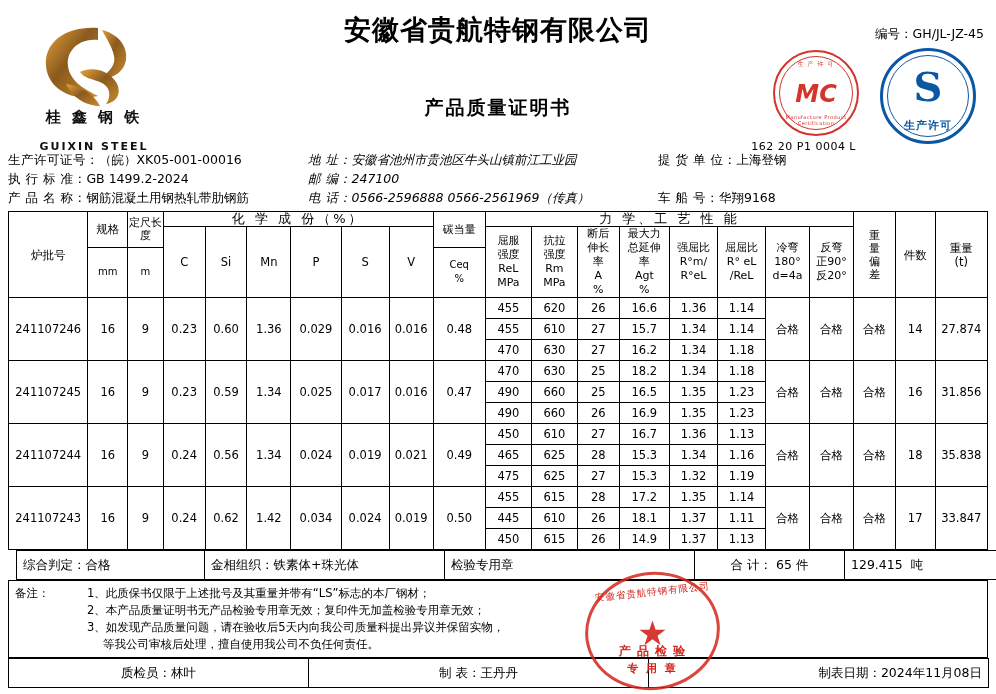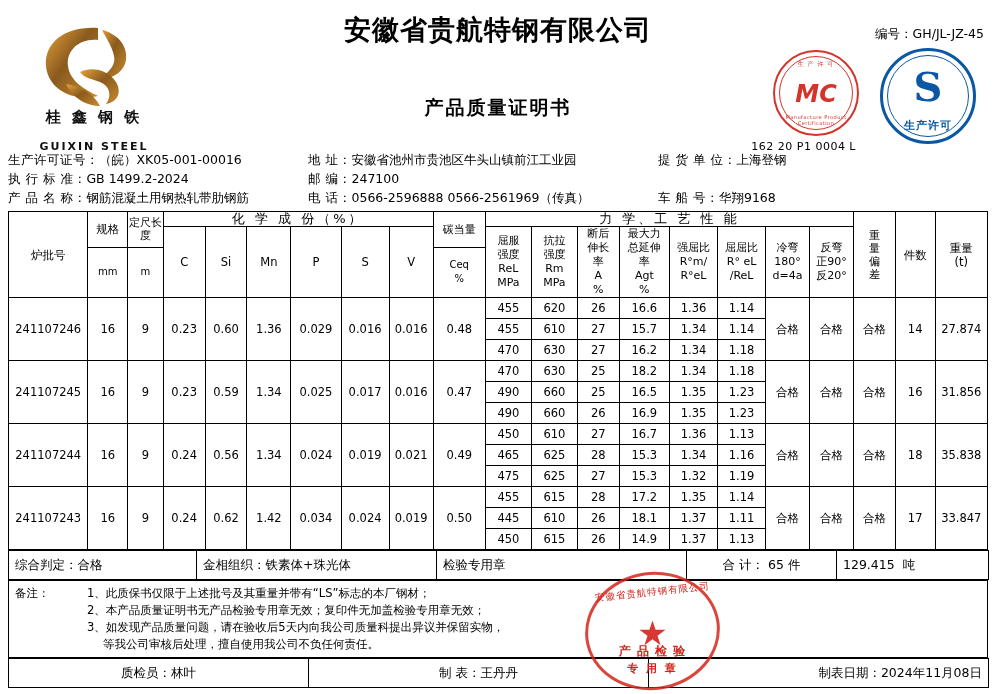--- a/index.html
+++ b/index.html
@@ -78,41 +78,41 @@
     position:absolute;left:0;right:0;bottom:8px;text-align:center;
     font-size:11px;font-weight:bold;color:#0b57a4;letter-spacing:1px;
   }
 
   
   .info{
     position:relative;margin:0 8px;font-size:12.5px;line-height:19px;
   }
   .info .row{display:flex;width:100%;}
   .info .c1{width:300px;}
-  .info .c2{width:350px;}
+  .info .c2{width:350px;font-style:italic;}
   .info .c3{width:320px;}
   .lbl{letter-spacing:.5px;}
   .val{}
 
   
   table.main{
     border-collapse:collapse;width:980px;margin:4px 8px 0 8px;
     font-size:11.5px;table-layout:fixed;
   }
   table.main th,table.main td{
     border:1px solid #000;text-align:center;vertical-align:middle;padding:0;
   }
   table.main th{font-weight:normal;line-height:14px;}
   .grp{font-size:13px;letter-spacing:3px;}
   .vhead{font-size:11px;line-height:13px;}
   .sub{font-size:10px;}
 
   
   .foot{
-    width:980px;margin:0 8px;border-collapse:collapse;font-size:12.5px;
+    width:980px;margin:0 16px;border-collapse:collapse;font-size:12.5px;
     table-layout:fixed;
   }
   .foot td{border:1px solid #000;padding:3px 6px;height:22px;}
   .notes{
     width:980px;margin:0 8px;border-collapse:collapse;font-size:11.5px;
     table-layout:fixed;
   }
   .notes td{border:1px solid #000;padding:4px 6px;line-height:17px;vertical-align:top;}
   .sign{
     width:980px;margin:0 8px;border-collapse:collapse;font-size:12.5px;

